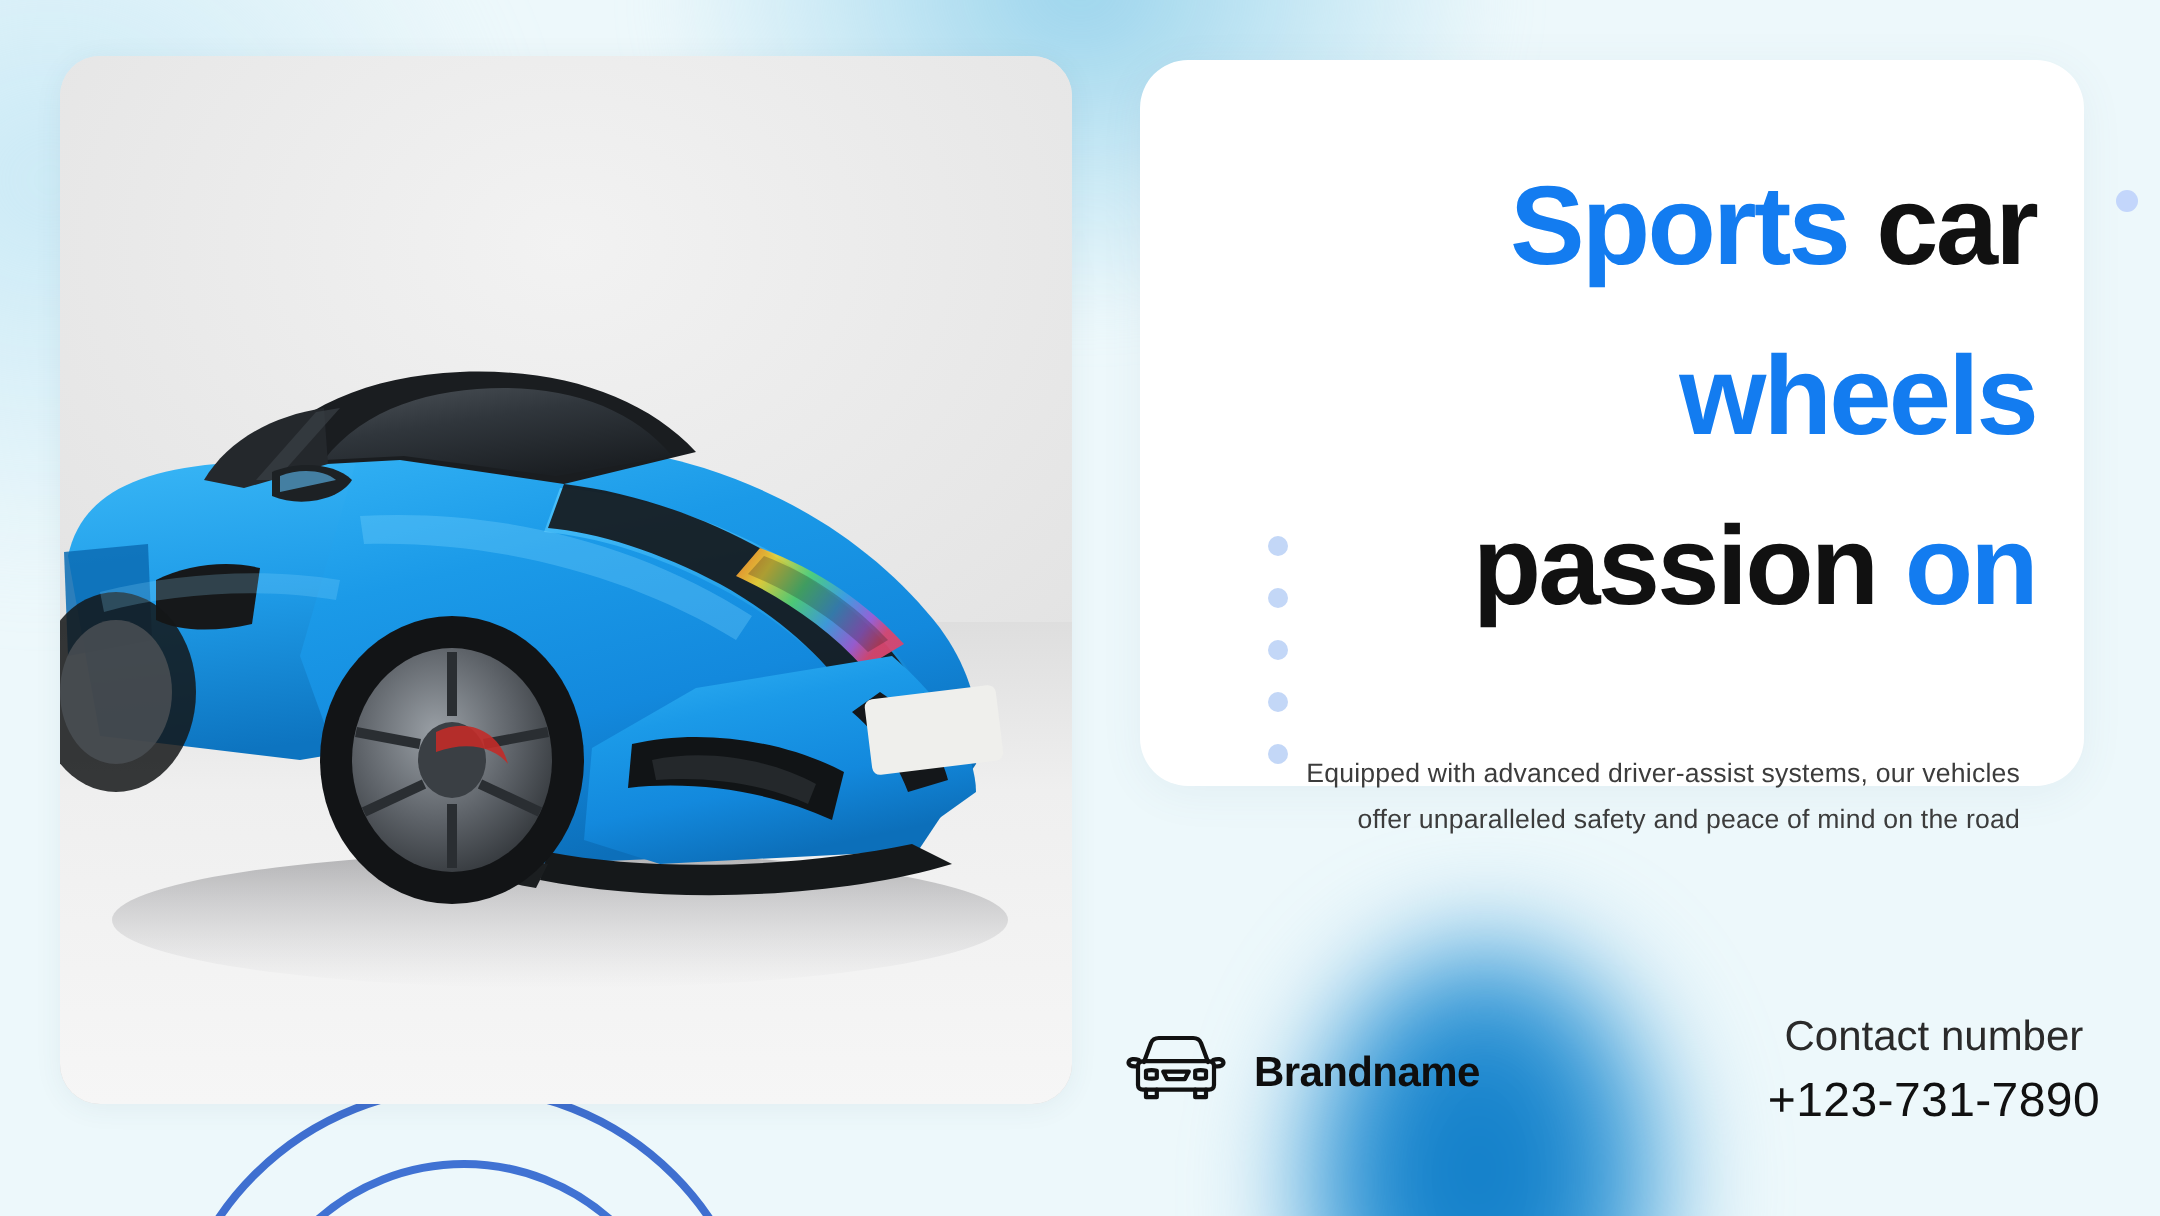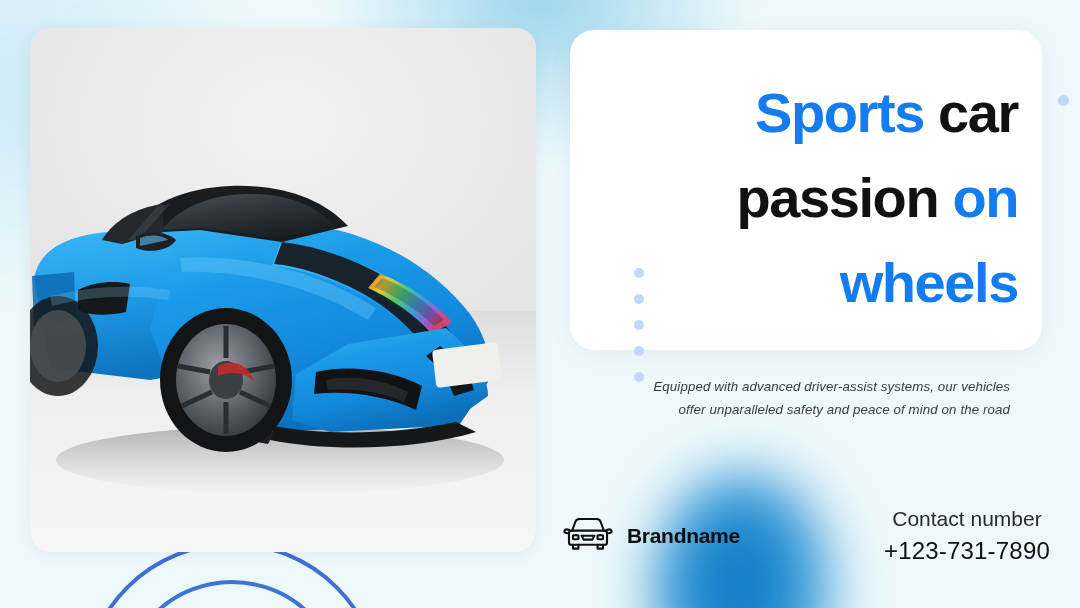--- a/index.html
+++ b/index.html
@@ -71,21 +71,21 @@
   .photo-floor {
     position:absolute; left:0; right:0; bottom:0; height:46%;
     background:linear-gradient(180deg, #dedede 0%, #efefef 35%, #f6f6f6 100%);
   }
   .photo-svg { position:absolute; inset:0; width:100%; height:100%; }
 
   
   .text-card {
     position:absolute;
     left:570px; top:30px;
-    width:472px; height:320px;
+    width:472px; height:363px;
     background:#ffffff;
     border-radius:24px;
     box-shadow:0 4px 22px rgba(80,110,140,0.07);
   }
 
   .headline {
     position:absolute;
     left:24px; top:40px;
     width:424px;
     text-align:right;
@@ -113,21 +113,20 @@
 
   .body-copy {
     position:absolute;
     left:70px; top:346px;
     width:370px;
     text-align:right;
     font-size:13.3px;
     line-height:1.72;
     color:#3c3c3c;
     letter-spacing:0.1px;
-    font-style:italic;
   }
 
   
   .brand {
     position:absolute;
     left:562px; top:514px;
     display:flex;
     align-items:center;
     gap:13px;
     text-align:center;
@@ -293,25 +292,25 @@
   </div>
 
   <div class="text-card">
 
     <div class="headline">
       <div>
         <span class="hl-blue">Sports</span>
         <span>car</span>
       </div>
       <div>
+        <span class="hl-blue">wheels</span>
+      </div>
+      <div>
         <span>passion</span>
         <span class="hl-blue">on</span>
-      </div>
-      <div>
-        <span class="hl-blue">wheels</span>
       </div>
     </div>
 
     <div class="dots-col">
       <span></span>
       <span></span>
       <span></span>
       <span></span>
       <span></span>
     </div>

